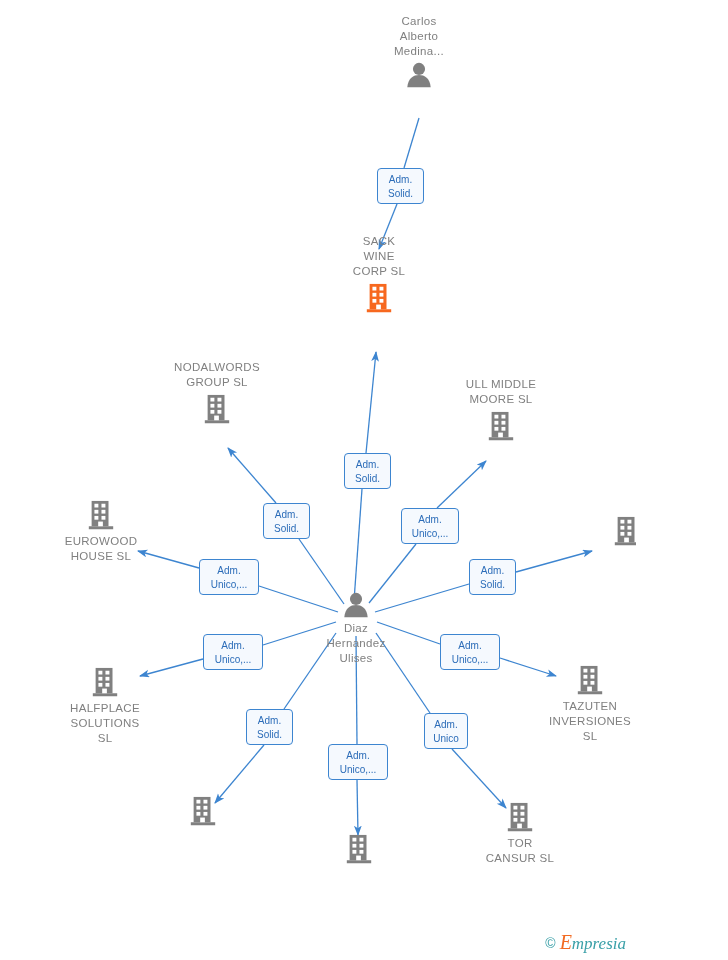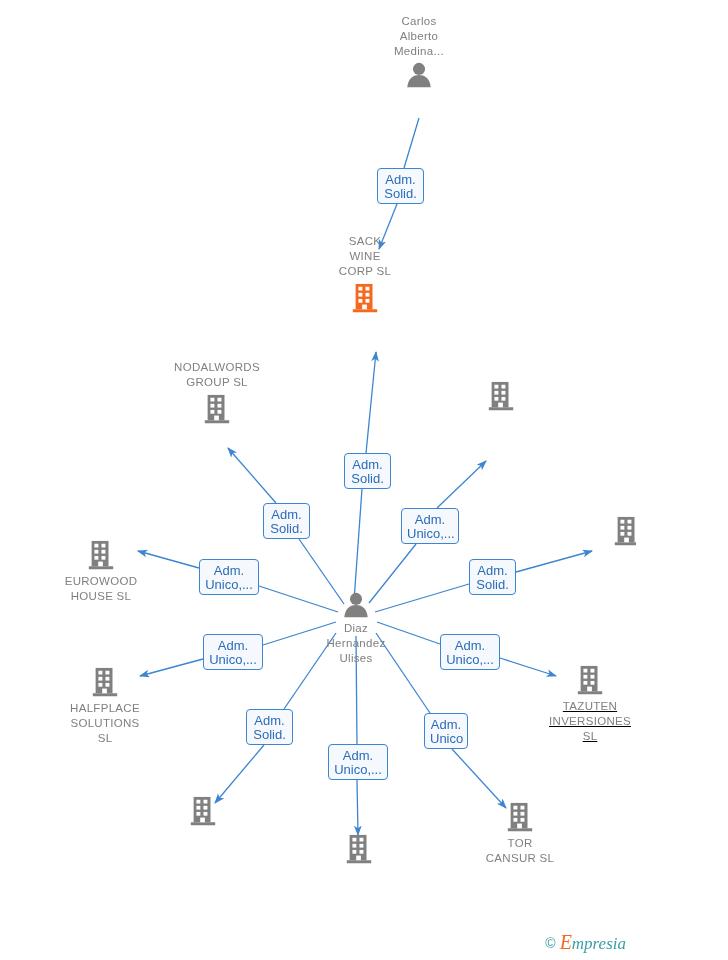--- a/index.html
+++ b/index.html
@@ -48,21 +48,21 @@
   .node.label-below .node-icon { margin-bottom: 3px; }
 
   
   .edge-label {
     position: absolute;
     box-sizing: border-box;
     background: #f5f9fe;
     border: 1px solid #3d85d0;
     border-radius: 4px;
     color: #2b6cb8;
-    font-size: 13px;
+    font-size: 10px;
     line-height: 14px;
     text-align: center;
     padding: 4px 5px 20px 5px;
     white-space: pre-line;
     font-family: "Liberation Sans", sans-serif;
   }
 
   
   #watermark {
     position: absolute;
@@ -158,21 +158,21 @@
     </g>
   </svg>
 
   <div id="nodes-layer">
       <div class="node label-above" style="left: 419px; top: 14px;"><div class="node-label">Carlos
 Alberto
 Medina...</div><span><svg class="node-icon" width="28" height="26" viewBox="0 0 32 30" xmlns="http://www.w3.org/2000/svg">
             <circle cx="16" cy="8" r="7" fill="#808080"></circle>
             <path d="M2.5 29 C3.5 18.5 9.5 15 16 15 C22.5 15 28.5 18.5 29.5 29 Z" fill="#808080"></path>
           </svg></span></div>
-      <div class="node label-above" style="left: 365px; top: 234px;"><div class="node-label">SACK
+      <div class="node label-above" style="left: 379px; top: 234px;"><div class="node-label">SACK
 WINE
 CORP  SL</div><span><svg class="node-icon" width="30" height="32" viewBox="0 0 32 34" xmlns="http://www.w3.org/2000/svg">
             <rect x="6" y="2" width="18" height="27" fill="#f7681f"></rect>
             <rect x="3" y="29" width="26" height="3.2" fill="#f7681f"></rect>
             <rect x="9" y="5" width="4.2" height="4" fill="#ffffff"></rect>
             <rect x="16.5" y="5" width="4.2" height="4" fill="#ffffff"></rect>
             <rect x="9" y="11.5" width="4.2" height="4" fill="#ffffff"></rect>
             <rect x="16.5" y="11.5" width="4.2" height="4" fill="#ffffff"></rect>
             <rect x="9" y="18" width="4.2" height="4" fill="#ffffff"></rect>
             <rect x="16.5" y="18" width="4.2" height="4" fill="#ffffff"></rect>
@@ -183,32 +183,33 @@
             <rect x="6" y="2" width="18" height="27" fill="#808080"></rect>
             <rect x="3" y="29" width="26" height="3.2" fill="#808080"></rect>
             <rect x="9" y="5" width="4.2" height="4" fill="#ffffff"></rect>
             <rect x="16.5" y="5" width="4.2" height="4" fill="#ffffff"></rect>
             <rect x="9" y="11.5" width="4.2" height="4" fill="#ffffff"></rect>
             <rect x="16.5" y="11.5" width="4.2" height="4" fill="#ffffff"></rect>
             <rect x="9" y="18" width="4.2" height="4" fill="#ffffff"></rect>
             <rect x="16.5" y="18" width="4.2" height="4" fill="#ffffff"></rect>
             <rect x="13" y="24" width="5" height="5" fill="#ffffff"></rect>
           </svg></span></div>
-      <div class="node label-above" style="left: 501px; top: 377px;"><span><svg class="node-icon" width="30" height="32" viewBox="0 0 32 34" xmlns="http://www.w3.org/2000/svg">
-            <rect x="6" y="2" width="18" height="27" fill="#808080"></rect>
-            <rect x="3" y="29" width="26" height="3.2" fill="#808080"></rect>
-            <rect x="9" y="5" width="4.2" height="4" fill="#ffffff"></rect>
-            <rect x="16.5" y="5" width="4.2" height="4" fill="#ffffff"></rect>
-            <rect x="9" y="11.5" width="4.2" height="4" fill="#ffffff"></rect>
-            <rect x="16.5" y="11.5" width="4.2" height="4" fill="#ffffff"></rect>
-            <rect x="9" y="18" width="4.2" height="4" fill="#ffffff"></rect>
-            <rect x="16.5" y="18" width="4.2" height="4" fill="#ffffff"></rect>
-            <rect x="13" y="24" width="5" height="5" fill="#ffffff"></rect>
-          </svg></span></div>
-      <div class="node label-below" style="left: 101px; top: 539px;"><span><svg class="node-icon" width="30" height="32" viewBox="0 0 32 34" xmlns="http://www.w3.org/2000/svg">
+      <div class="node label-above" style="left: 501px; top: 377px;"><div class="node-label">ULL MIDDLE
+MOORE  SL</div><span><svg class="node-icon" width="30" height="32" viewBox="0 0 32 34" xmlns="http://www.w3.org/2000/svg">
+            <rect x="6" y="2" width="18" height="27" fill="#808080"></rect>
+            <rect x="3" y="29" width="26" height="3.2" fill="#808080"></rect>
+            <rect x="9" y="5" width="4.2" height="4" fill="#ffffff"></rect>
+            <rect x="16.5" y="5" width="4.2" height="4" fill="#ffffff"></rect>
+            <rect x="9" y="11.5" width="4.2" height="4" fill="#ffffff"></rect>
+            <rect x="16.5" y="11.5" width="4.2" height="4" fill="#ffffff"></rect>
+            <rect x="9" y="18" width="4.2" height="4" fill="#ffffff"></rect>
+            <rect x="16.5" y="18" width="4.2" height="4" fill="#ffffff"></rect>
+            <rect x="13" y="24" width="5" height="5" fill="#ffffff"></rect>
+          </svg></span></div>
+      <div class="node label-below" style="left: 101px; top: 499px;"><span><svg class="node-icon" width="30" height="32" viewBox="0 0 32 34" xmlns="http://www.w3.org/2000/svg">
             <rect x="6" y="2" width="18" height="27" fill="#808080"></rect>
             <rect x="3" y="29" width="26" height="3.2" fill="#808080"></rect>
             <rect x="9" y="5" width="4.2" height="4" fill="#ffffff"></rect>
             <rect x="16.5" y="5" width="4.2" height="4" fill="#ffffff"></rect>
             <rect x="9" y="11.5" width="4.2" height="4" fill="#ffffff"></rect>
             <rect x="16.5" y="11.5" width="4.2" height="4" fill="#ffffff"></rect>
             <rect x="9" y="18" width="4.2" height="4" fill="#ffffff"></rect>
             <rect x="16.5" y="18" width="4.2" height="4" fill="#ffffff"></rect>
             <rect x="13" y="24" width="5" height="5" fill="#ffffff"></rect>
           </svg></span><div class="node-label">EUROWOOD
@@ -236,21 +237,21 @@
             <rect x="9" y="5" width="4.2" height="4" fill="#ffffff"></rect>
             <rect x="16.5" y="5" width="4.2" height="4" fill="#ffffff"></rect>
             <rect x="9" y="11.5" width="4.2" height="4" fill="#ffffff"></rect>
             <rect x="16.5" y="11.5" width="4.2" height="4" fill="#ffffff"></rect>
             <rect x="9" y="18" width="4.2" height="4" fill="#ffffff"></rect>
             <rect x="16.5" y="18" width="4.2" height="4" fill="#ffffff"></rect>
             <rect x="13" y="24" width="5" height="5" fill="#ffffff"></rect>
           </svg></span><div class="node-label">HALFPLACE
 SOLUTIONS
 SL</div></div>
-      <div class="node label-below" style="left: 590px; top: 664px; text-decoration: underline;"><span><svg class="node-icon" width="30" height="32" viewBox="0 0 32 34" xmlns="http://www.w3.org/2000/svg">
+      <div class="node label-below" style="left: 590px; top: 664px;"><span><svg class="node-icon" width="30" height="32" viewBox="0 0 32 34" xmlns="http://www.w3.org/2000/svg">
             <rect x="6" y="2" width="18" height="27" fill="#808080"></rect>
             <rect x="3" y="29" width="26" height="3.2" fill="#808080"></rect>
             <rect x="9" y="5" width="4.2" height="4" fill="#ffffff"></rect>
             <rect x="16.5" y="5" width="4.2" height="4" fill="#ffffff"></rect>
             <rect x="9" y="11.5" width="4.2" height="4" fill="#ffffff"></rect>
             <rect x="16.5" y="11.5" width="4.2" height="4" fill="#ffffff"></rect>
             <rect x="9" y="18" width="4.2" height="4" fill="#ffffff"></rect>
             <rect x="16.5" y="18" width="4.2" height="4" fill="#ffffff"></rect>
             <rect x="13" y="24" width="5" height="5" fill="#ffffff"></rect>
           </svg></span><div class="node-label">TAZUTEN

